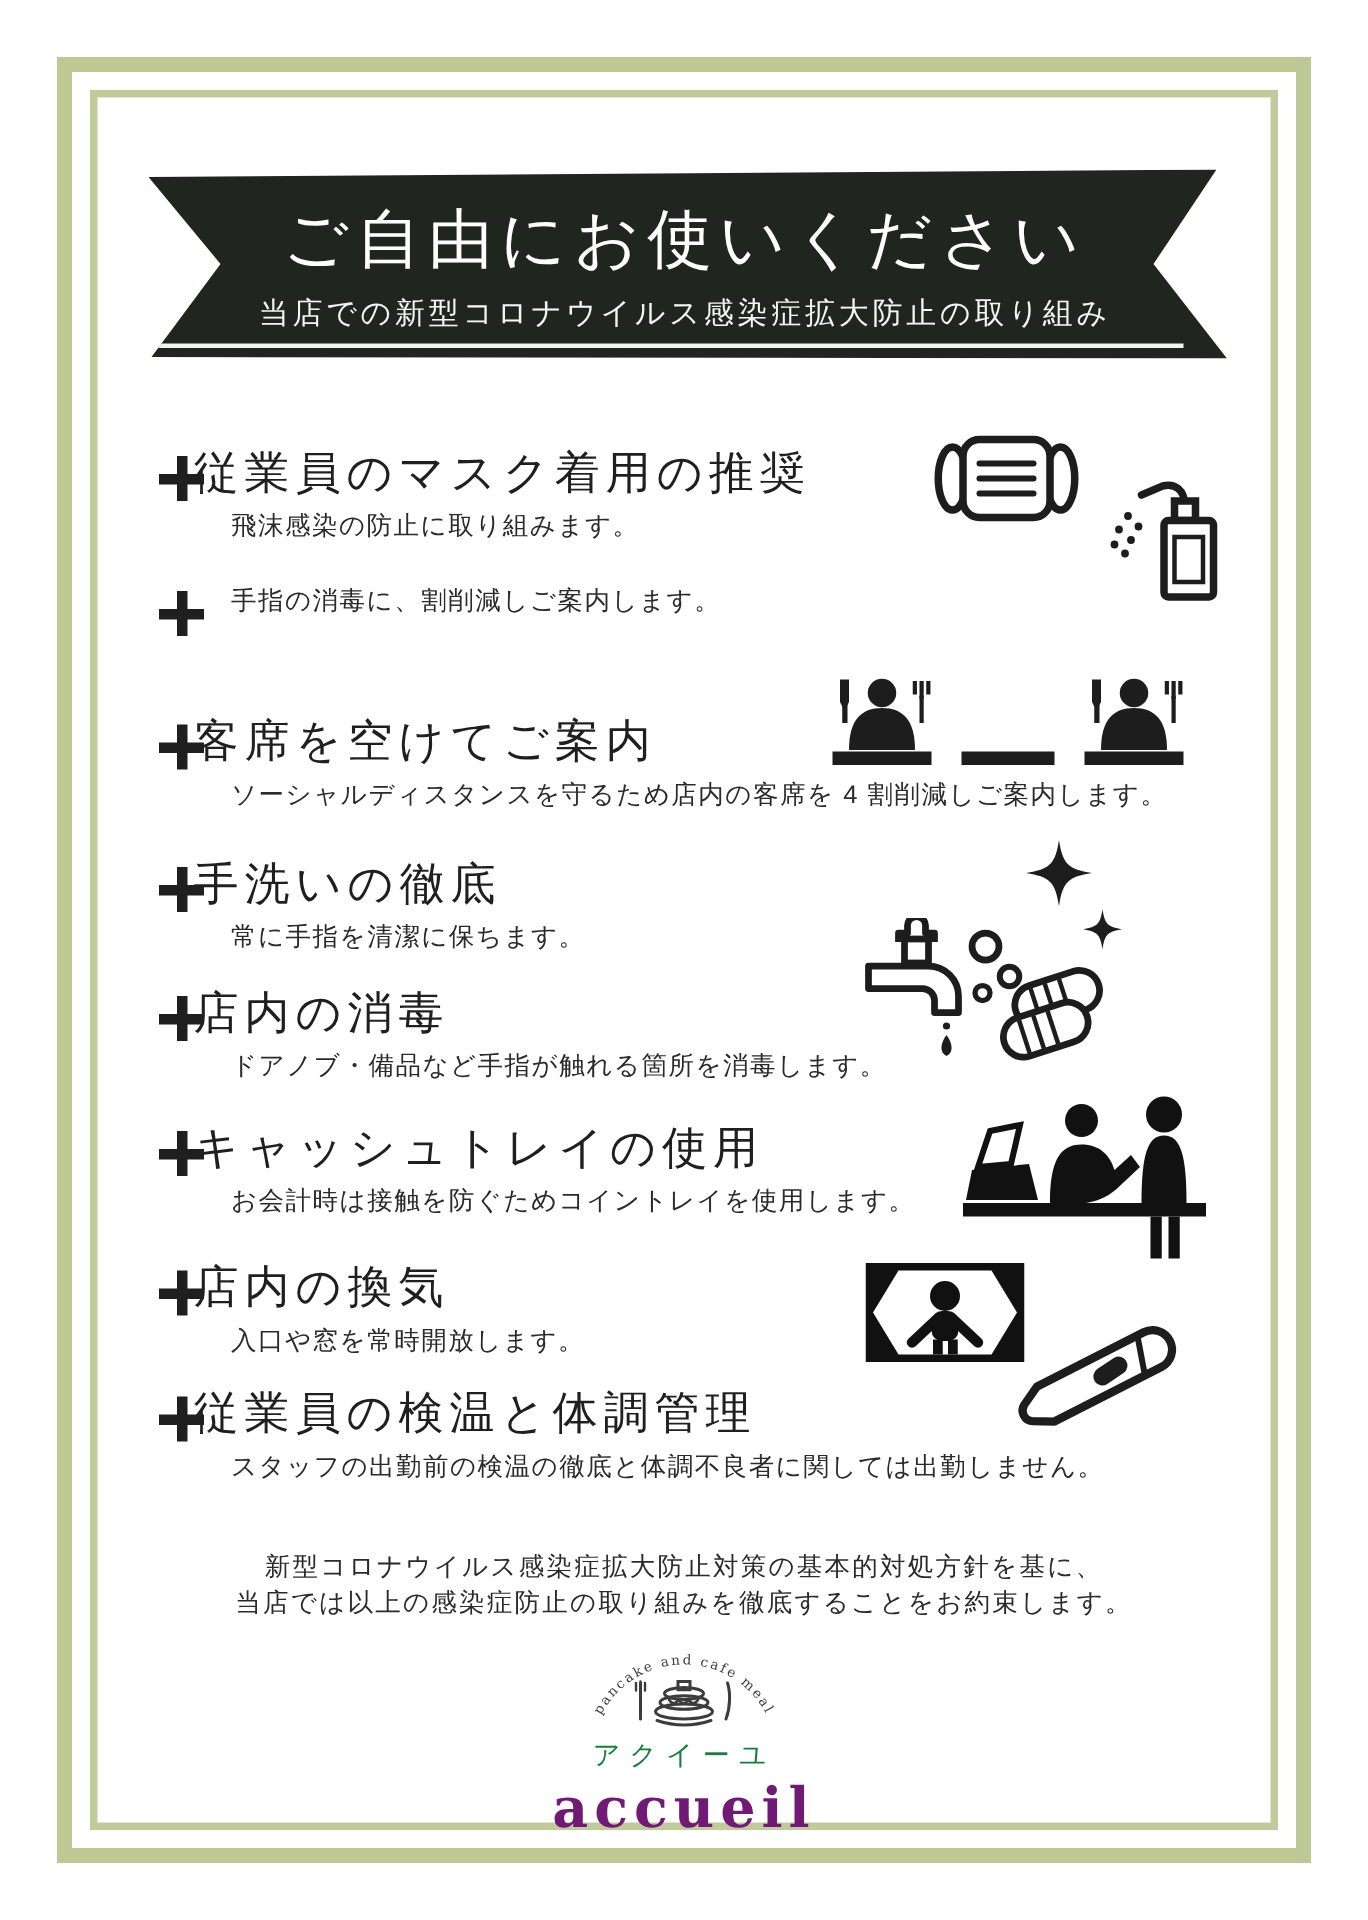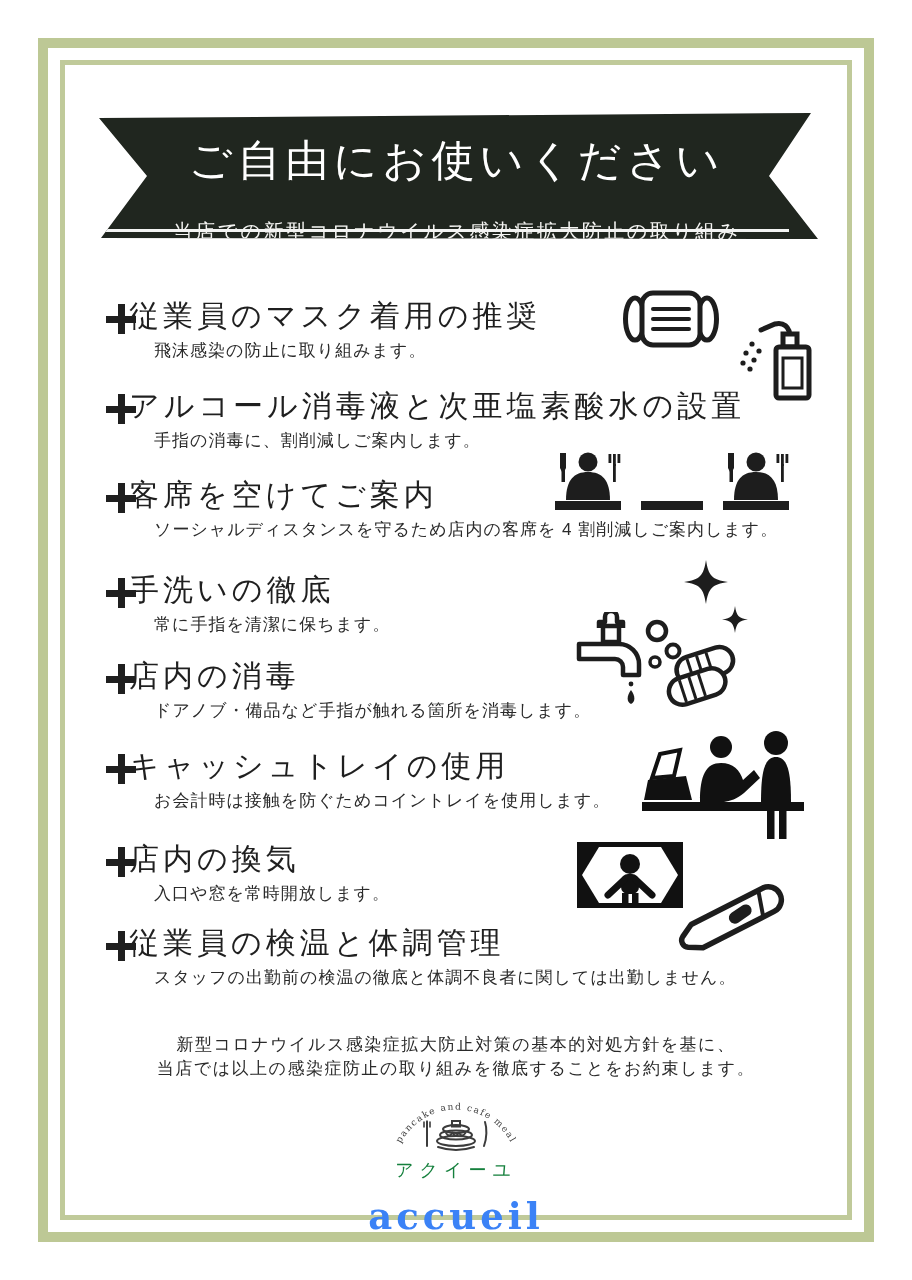--- a/index.html
+++ b/index.html
@@ -9,21 +9,21 @@
   .frame-outer{position:absolute;top:38px;left:38px;right:38px;bottom:38px;
        border:10px solid #b7c38c;opacity:.92;}
   .frame-inner{position:absolute;top:60px;left:60px;right:60px;bottom:60px;
        border:5px solid #b7c38c;opacity:.88;}
   
   .ribbon{position:absolute;left:93px;top:112px;width:727px;height:132px;background:#20261f;
        clip-path:polygon(6px 6px,718px 1px,676px 64px,725px 127px,8px 126px,54px 64px);}
   .ribbon-title{position:absolute;left:0;top:25px;width:100%;text-align:center;
        font-size:43px;line-height:46px;letter-spacing:5px;color:#ffffff;white-space:nowrap;}
   .ribbon-subtitle{position:absolute;left:0;top:86px;width:100%;text-align:center;
-       font-size:20px;line-height:22px;letter-spacing:2.5px;color:#f4f4f2;white-space:nowrap;margin-top:22px;}
+       font-size:20px;line-height:22px;letter-spacing:2.5px;color:#f4f4f2;white-space:nowrap;}
   .ribbon-hline{position:absolute;left:12px;top:117px;width:684px;height:3px;background:#ffffff;opacity:.95;}
   .ribbon-slash{position:absolute;left:696px;top:1px;width:3px;height:70px;background:#ffffff;
        transform:rotate(33deg);transform-origin:center;}
   
   .measure{position:absolute;left:104px;width:700px;}
   .plus{position:absolute;left:2px;top:8px;width:30px;height:30px;}
   .plus::before{content:"";position:absolute;left:12px;top:0;width:7px;height:30px;background:#1f1f1f;}
   .plus::after{content:"";position:absolute;left:0;top:12px;width:30px;height:7px;background:#1f1f1f;}
   .measure-title{margin-left:25px;font-size:30px;line-height:40px;letter-spacing:4px;
        color:#1f1f1f;white-space:nowrap;}
@@ -42,22 +42,22 @@
   .ic-cashier{left:642px;top:718px;}
   .ic-window{left:577px;top:842px;}
   .ic-thermo{left:668px;top:868px;}
   
   .footer{position:absolute;left:0;top:1033px;width:100%;text-align:center;
        font-size:17px;line-height:24px;letter-spacing:1.5px;color:#2a2a2a;}
   
   .logo{position:absolute;left:0;top:1098px;width:100%;text-align:center;color:#3c3c3c;}
   .logo-svg{display:block;margin:0 auto;}
   .logo-katakana{margin-top:-2px;font-size:18px;letter-spacing:6px;color:#15803d;}
-  .logo-wordmark{margin-top:14px;font-family:"DejaVu Serif","Liberation Serif",serif;
-       font-size:37px;line-height:40px;letter-spacing:4px;font-weight:600;color:#3b82f6;}
+  .logo-wordmark{margin-top:3px;font-family:"DejaVu Serif","Liberation Serif",serif;
+       font-size:37px;line-height:40px;letter-spacing:4px;font-weight:600;color:#701a75;}
 </style>
 </head>
 <body>
 
 <div class="poster">
 
   <div class="frame-outer"></div>
   <div class="frame-inner"></div>
 
   <div class="ribbon">
@@ -67,21 +67,20 @@
     <div class="ribbon-subtitle">当店での新型コロナウイルス感染症拡大防止の取り組み</div>
   </div>
 
   <div class="measure m1">
     <span class="plus"></span>
     <div class="measure-title">従業員のマスク着用の推奨</div>
     <div class="measure-desc">飛沫感染の防止に取り組みます。</div>
   </div>
   <div class="measure m2">
     <span class="plus"></span>
-    <div class="measure-title">アルコール消毒液と次亜塩素酸水の設置</div>
     <div class="measure-desc">手指の消毒に、割削減しご案内します。</div>
   </div>
   <div class="measure m3">
     <span class="plus"></span>
     <div class="measure-title">客席を空けてご案内</div>
     <div class="measure-desc">ソーシャルディスタンスを守るため店内の客席を 4 割削減しご案内します。</div>
   </div>
   <div class="measure m4">
     <span class="plus"></span>
     <div class="measure-title">手洗いの徹底</div>

